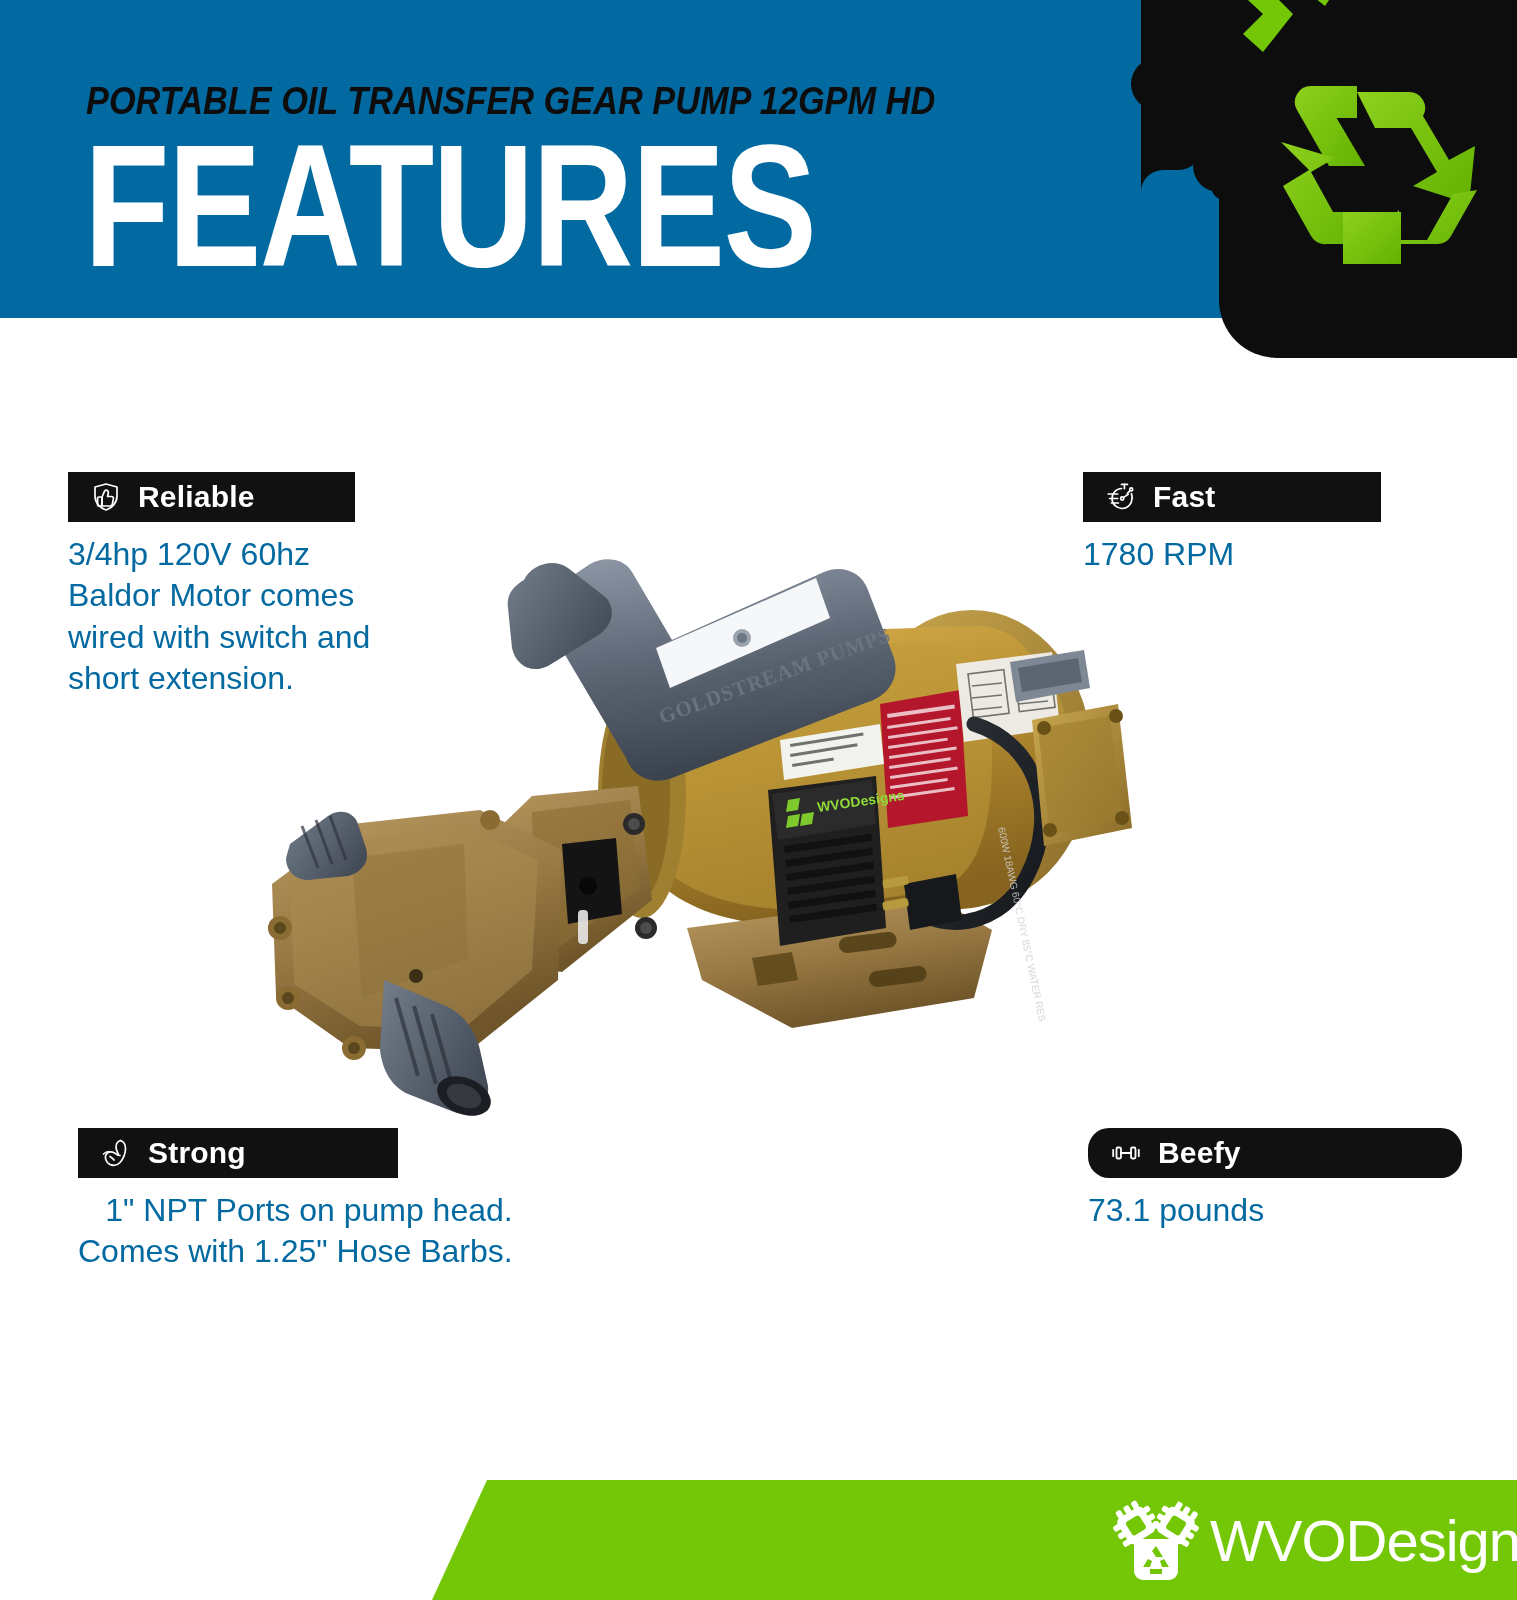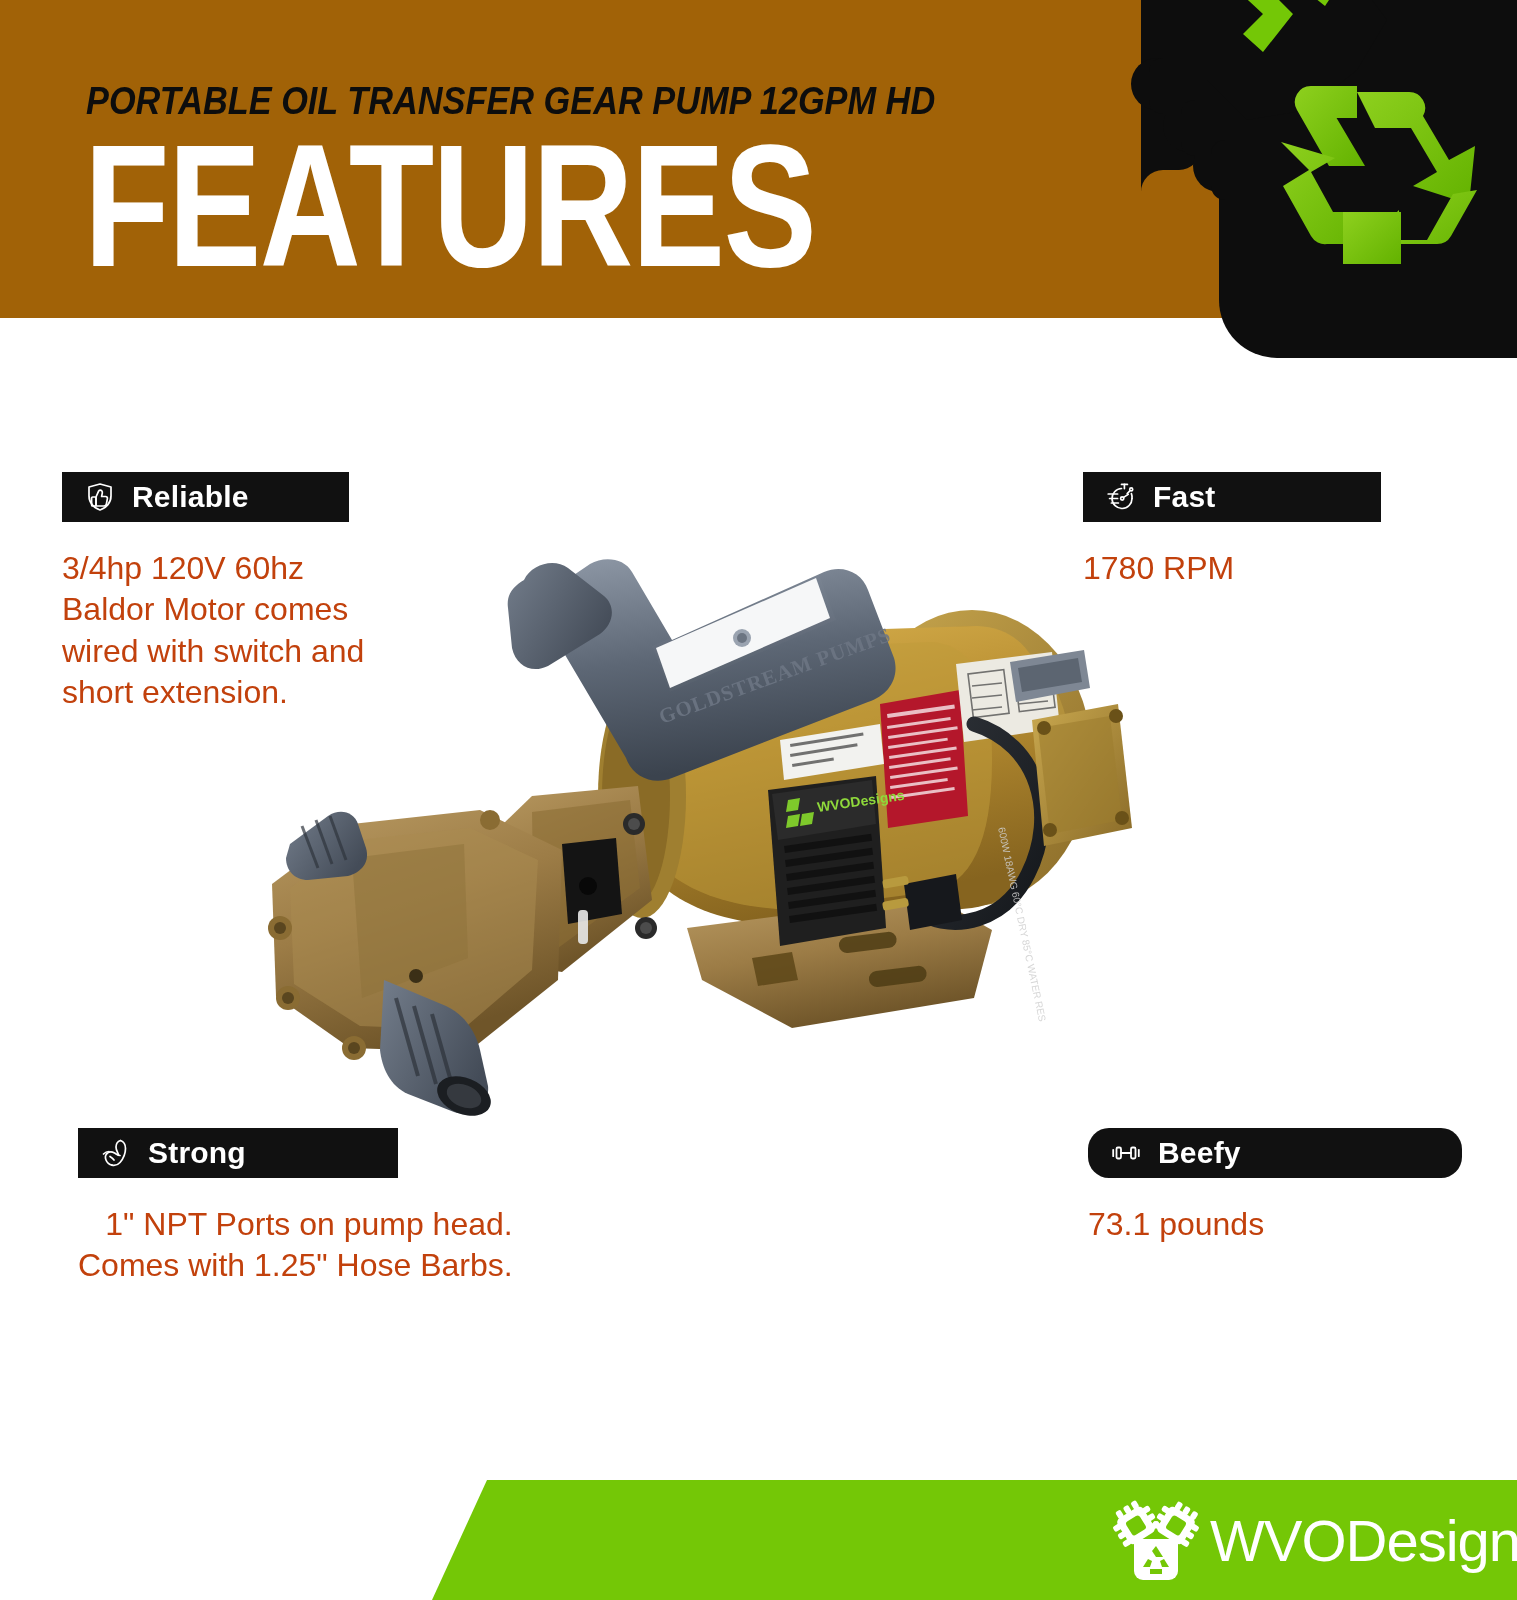--- a/index.html
+++ b/index.html
@@ -9,21 +9,21 @@
     font-family:"Liberation Sans", sans-serif;
     position:relative;
     overflow:hidden;
   }
 
   
   .header {
     position:absolute;
     left:0; top:0;
     width:1517px; height:318px;
-    background:#a16207;
+    background:#0369a1;
     overflow:hidden;
   }
   .header-subtitle {
     position:absolute;
     left:86px; top:80px;
     font-size:39px;
     font-weight:bold;
     font-style:italic;
     letter-spacing:0px;
     color:#0d0d0d;
@@ -71,29 +71,29 @@
   }
   .feature-label {
     color:#ffffff;
     font-size:30px;
     font-weight:bold;
     letter-spacing:0.2px;
     line-height:1;
     white-space:nowrap;
   }
   .feature-body {
-    margin-top:26px;
+    margin-top:12px;
     font-size:32px;
     line-height:1.29;
-    color:#c2410c;
+    color:#0369a1;
     font-weight:normal;
     white-space:pre-line;
   }
 
-  #feat-reliable { left:62px; top:472px; }
+  #feat-reliable { left:68px; top:472px; }
   #feat-reliable .feature-bar { width:287px; }
   #feat-fast     { left:1083px; top:472px; }
   #feat-fast .feature-bar { width:298px; }
   #feat-strong   { left:78px; top:1128px;text-align:right; }
   #feat-strong .feature-bar { width:320px; }
   #feat-beefy    { left:1088px; top:1128px; }
   #feat-beefy .feature-bar { width:374px;border-radius:21px; }
 
   
   .product-photo {

